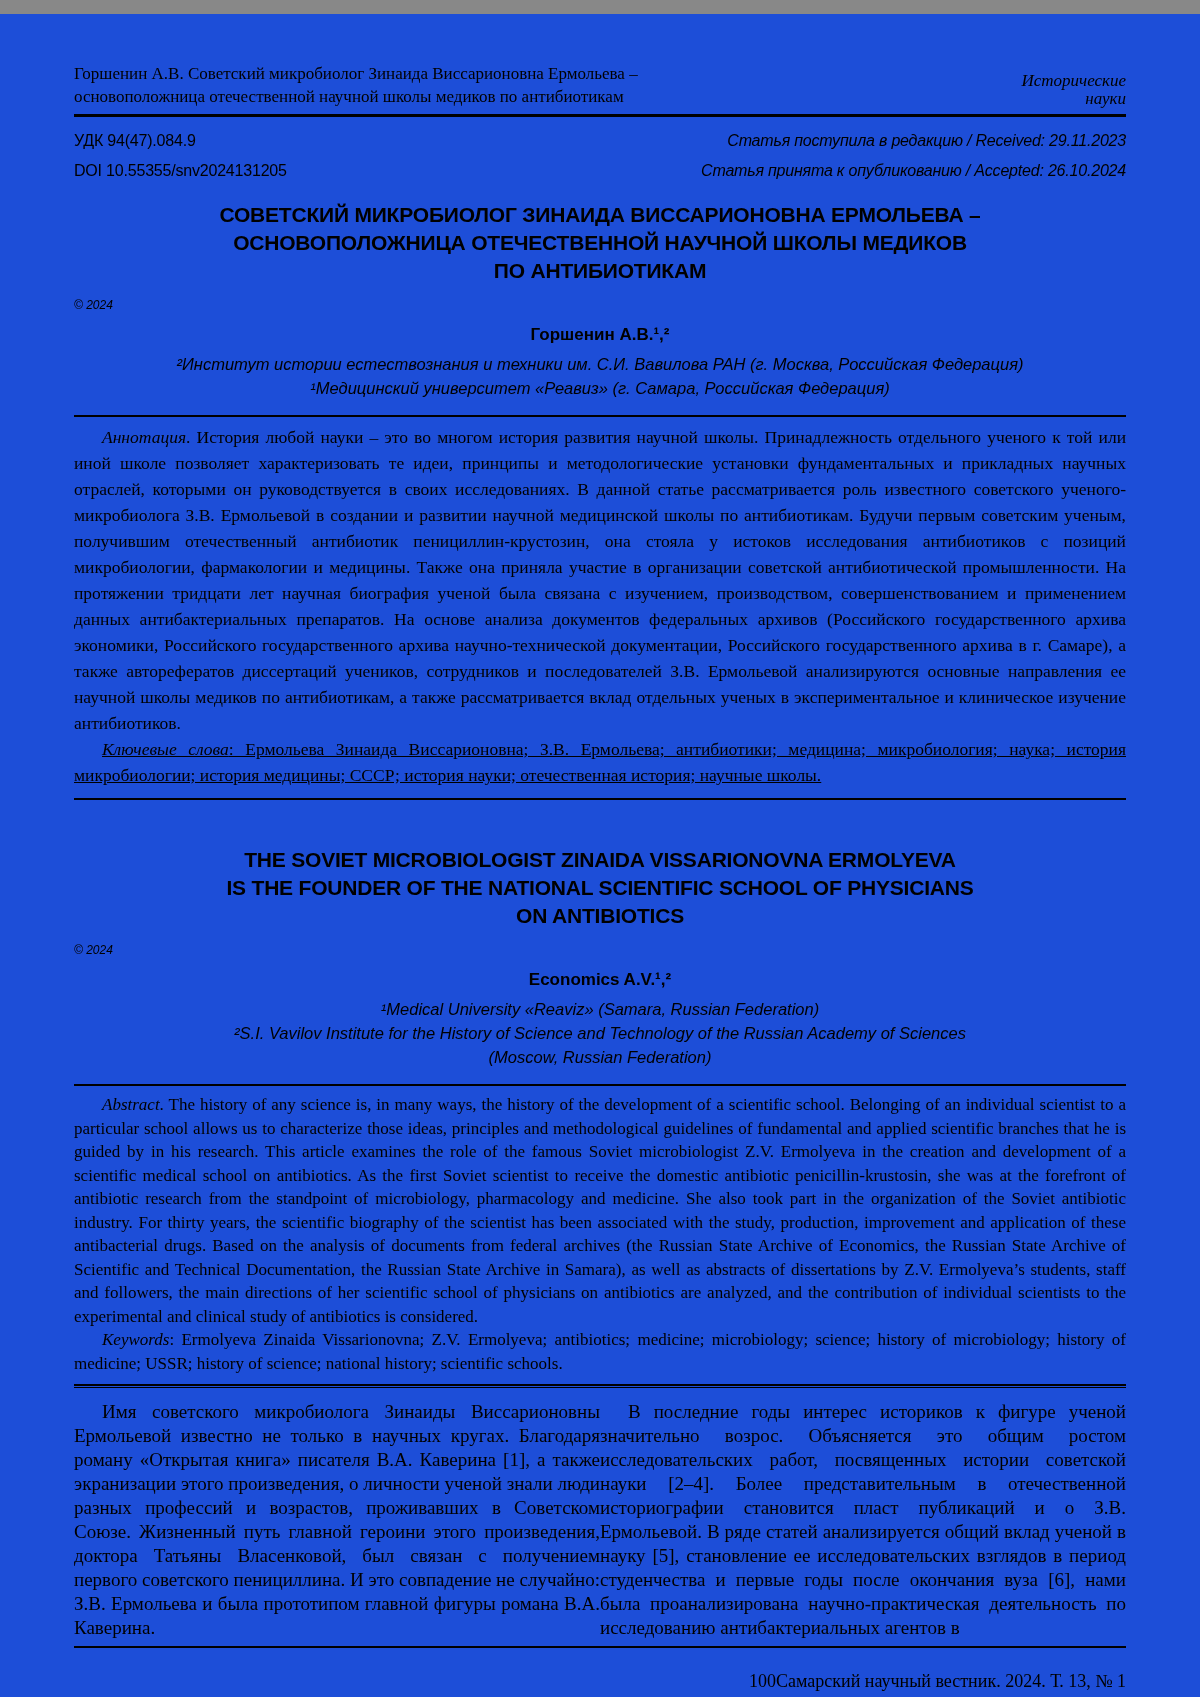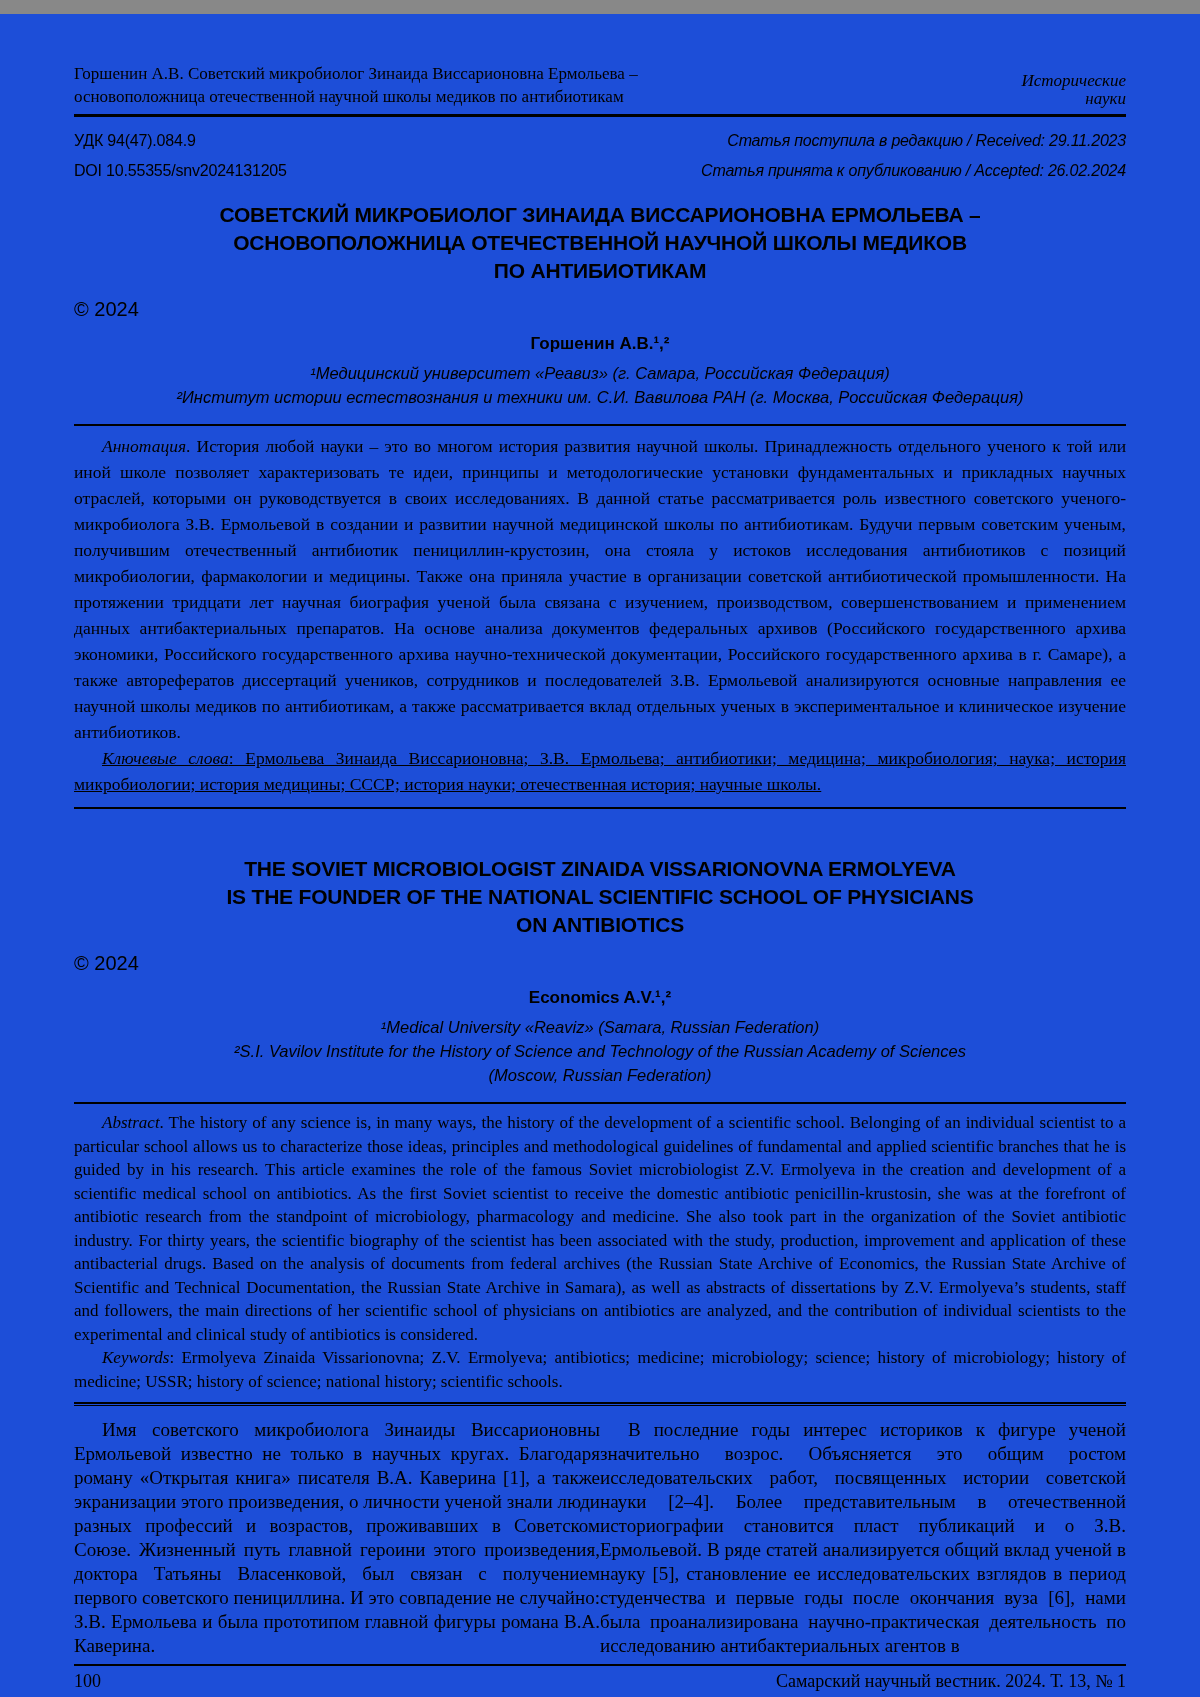--- a/index.html
+++ b/index.html
@@ -21,43 +21,43 @@
   
   .meta { margin-top:14px; font-family:"Liberation Sans", sans-serif; letter-spacing:-0.2px; }
   .meta-row { display:flex; justify-content:space-between; font-size:16px; line-height:20px; margin-bottom:10px; }
   .meta-row .right { font-style:italic; }
   
   .title {
     margin-top:20px; text-align:center; font-family:"Liberation Sans", sans-serif;
     font-weight:bold; font-size:21px; line-height:28px; letter-spacing:-0.2px;
     white-space:pre-line;
   }
-  .copyright { margin-top:13px; font-family:"Liberation Sans", sans-serif; font-size:20px; }
+  .copyright { margin-top:13px; font-family:"Liberation Sans", sans-serif; font-size:12px;font-style:italic; }
   .author { margin-top:13px; text-align:center; font-family:"Liberation Sans", sans-serif; font-weight:bold; font-size:17px; }
   .affils { margin-top:7px; text-align:center; font-family:"Liberation Sans", sans-serif; font-style:italic; font-size:16.5px; }
   .affil { line-height:24px; white-space:pre-line; }
   
   .rule { border:none; border-top:2px solid #000; margin-top:15px; }
   .rule-double { border:none; height:4px; border-top:2px solid #000; border-bottom:1px solid #000; margin-top:9px; }
   
   .abstract-ru { margin-top:7px; font-size:17.5px; line-height:26px; text-align:justify; }
   .abstract-ru p, .keywords-ru { text-indent:28px; }
   .keywords-ru { font-size:17.5px; line-height:26px; text-align:justify; }
   .abstract-en { margin-top:7px; font-size:17px; line-height:23.5px; text-align:justify; }
   .abstract-en p, .keywords-en { text-indent:28px; }
   .keywords-en { font-size:17px; line-height:23.5px; text-align:justify; }
   .lead-it { font-style:italic; }
   
   .columns { display:flex; margin-top:12px; }
   .col { flex:1; font-size:19px; line-height:24px; text-align:justify; }
   .col p { text-indent:28px; }
   
   .footer {
-    margin-top:6px; border-top:2px solid #000; padding-top:5px;
-    display:flex; justify-content:space-between; font-size:18px;
+    margin-top:6px; border-top:2px solid #000; padding-top:23px;
+    display:flex; justify-content:flex-end; font-size:18px;
   }
   .spacer-lg { height:46px; }
 </style>
 </head>
 <body>
 
 <div class="page">
 
   <div class="running-header">
     <div class="rh-left">Горшенин А.В. Советский микробиолог Зинаида Виссарионовна Ермольева –
@@ -66,32 +66,32 @@
 науки</div>
   </div>
 
   <div class="meta">
     <div class="meta-row">
       <span>УДК 94(47).084.9</span>
       <span class="right">Статья поступила в редакцию / Received: 29.11.2023</span>
     </div>
     <div class="meta-row">
       <span>DOI 10.55355/snv2024131205</span>
-      <span class="right">Статья принята к опубликованию / Accepted: 26.02.2024</span>
+      <span class="right">Статья принята к опубликованию / Accepted: 26.10.2024</span>
     </div>
   </div>
 
   <div class="title">СОВЕТСКИЙ МИКРОБИОЛОГ ЗИНАИДА ВИССАРИОНОВНА ЕРМОЛЬЕВА –
 ОСНОВОПОЛОЖНИЦА ОТЕЧЕСТВЕННОЙ НАУЧНОЙ ШКОЛЫ МЕДИКОВ
 ПО АНТИБИОТИКАМ</div>
   <div class="copyright">© 2024</div>
   <div class="author">Горшенин А.В.¹,²</div>
   <div class="affils">
+    <div class="affil">²Институт истории естествознания и техники им. С.И. Вавилова РАН (г. Москва, Российская Федерация)</div>
     <div class="affil">¹Медицинский университет «Реавиз» (г. Самара, Российская Федерация)</div>
-    <div class="affil">²Институт истории естествознания и техники им. С.И. Вавилова РАН (г. Москва, Российская Федерация)</div>
   </div>
 
   <hr class="rule">
 
   <div class="abstract-ru">
     <p>
       <span class="lead-it">Аннотация</span><span>. История любой науки – это во многом история развития научной школы. Принадлежность отдельного ученого к той или иной школе позволяет характеризовать те идеи, принципы и методологические установки фундаментальных и прикладных научных отраслей, которыми он руководствуется в своих исследованиях. В данной статье рассматривается роль известного советского ученого-микробиолога З.В. Ермольевой в создании и развитии научной медицинской школы по антибиотикам. Будучи первым советским ученым, получившим отечественный антибиотик пенициллин-крустозин, она стояла у истоков исследования антибиотиков с позиций микробиологии, фармакологии и медицины. Также она приняла участие в организации советской антибиотической промышленности. На протяжении тридцати лет научная биография ученой была связана с изучением, производством, совершенствованием и применением данных антибактериальных препаратов. На основе анализа документов федеральных архивов (Российского государственного архива экономики, Российского государственного архива научно-технической документации, Российского государственного архива в г. Самаре), а также авторефератов диссертаций учеников, сотрудников и последователей З.В. Ермольевой анализируются основные направления ее научной школы медиков по антибиотикам, а также рассматривается вклад отдельных ученых в экспериментальное и клиническое изучение антибиотиков.</span>
     </p>
     <p class="keywords-ru" style="text-indent:28px;text-decoration:underline;">
       <span class="lead-it">Ключевые слова</span><span>: Ермольева Зинаида Виссарионовна; З.В. Ермольева; антибиотики; медицина; микробиология; наука; история микробиологии; история медицины; СССР; история науки; отечественная история; научные школы.</span>

